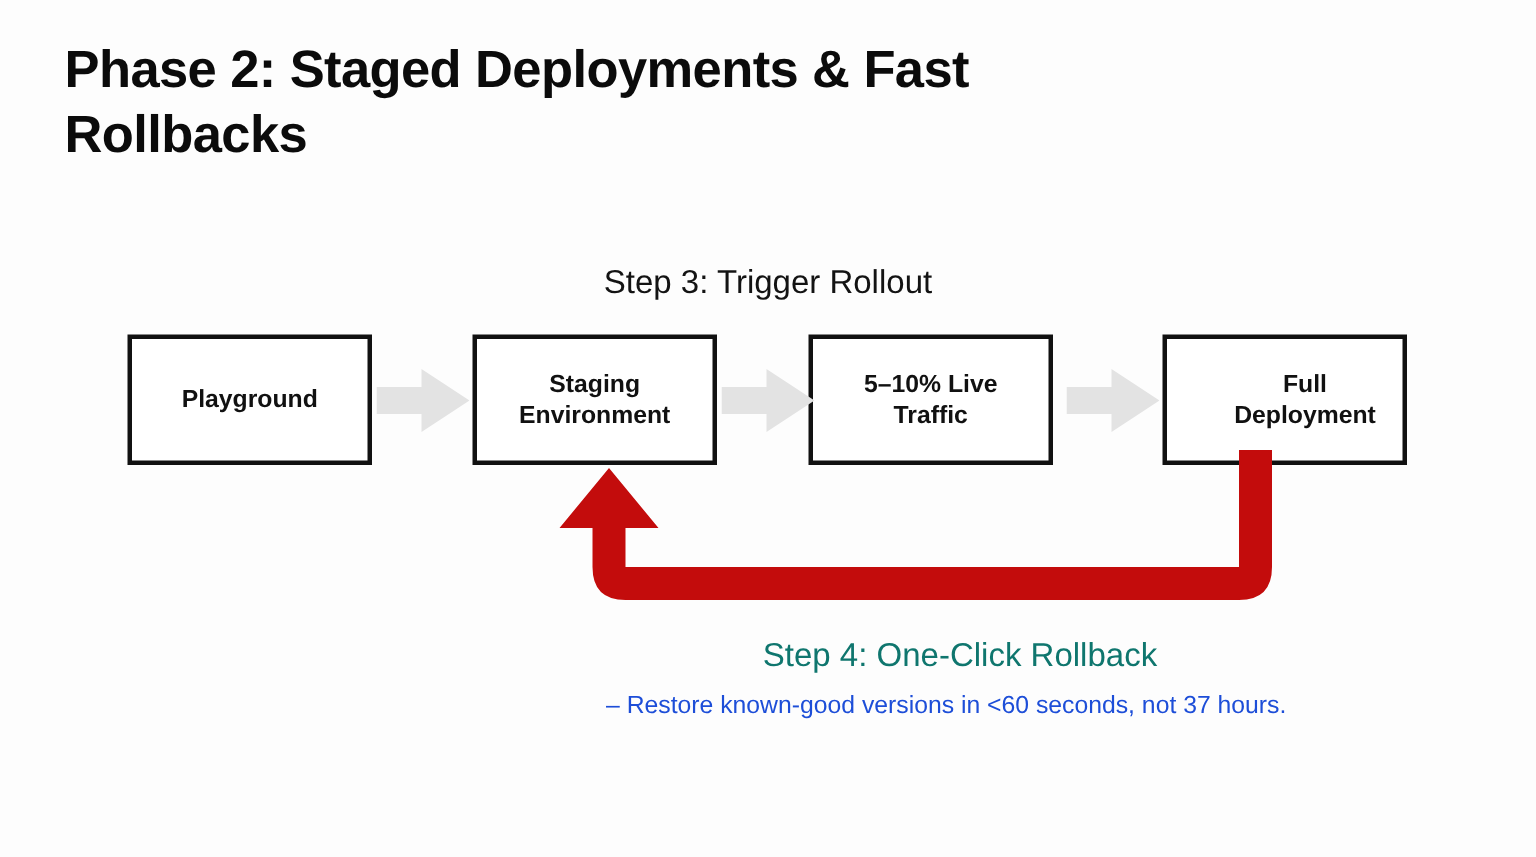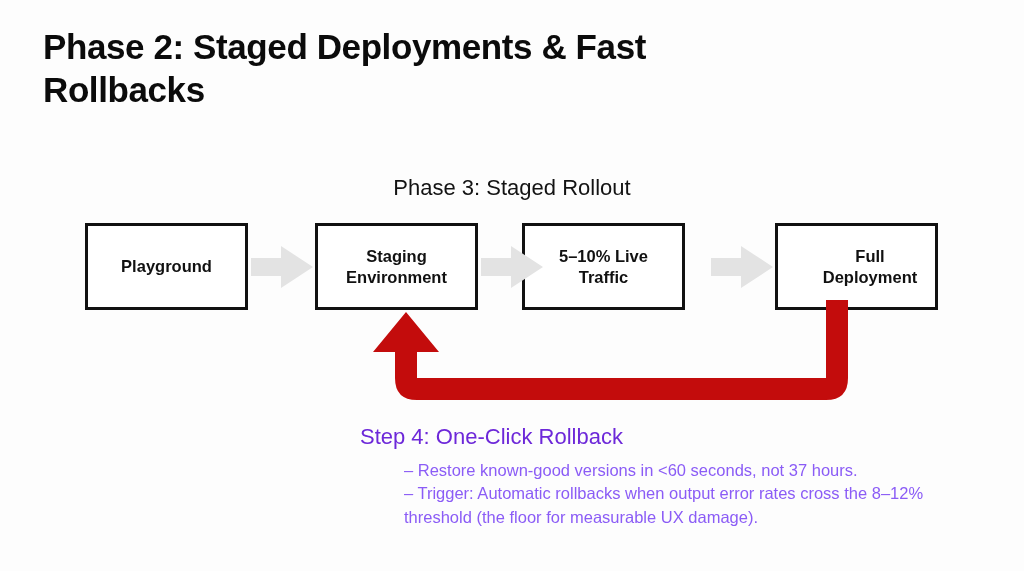--- a/index.html
+++ b/index.html
@@ -61,21 +61,21 @@
     justify-content: center;
     text-align: center;
     font-size: 16.5px;
     font-weight: 600;
     line-height: 1.25;
     color: #111111;
     padding: 0 6px;
   }
   #box-playground { left: 85px; }
   #box-staging    { left: 315px; }
-  #box-traffic    { left: 522px; text-align: center; }
+  #box-traffic    { left: 539px; text-align: center; }
   #box-full       { left: 775px; }
 
   
   .gray-arrow {
     position: absolute;
     top: 246px;
     width: 62px;
     height: 42px;
   }
   #gray-arrow-1 { left: 251px; }
@@ -98,50 +98,50 @@
     top: 326px;
     font-size: 17.5px;
     font-weight: 400;
     color: #141414;
     white-space: nowrap;
   }
 
   
   #step4-heading {
     position: absolute;
-    left: 360px;
+    left: 370px;
     top: 424px;
     width: 540px;
-    text-align: left;
+    text-align: center;
     font-size: 22px;
     font-weight: 500;
-    color: #6d28d9;
+    color: #0f766e;
   }
   #step4-bullets {
     position: absolute;
     left: 404px;
     top: 459px;
     width: 560px;
     font-size: 16.5px;
     font-weight: 400;
     line-height: 1.42;
-    color: #8b5cf6;
+    color: #1d4ed8;
   }
   #step4-bullets .bullet-line {
     white-space: pre-wrap;
   }
 </style>
 </head>
 <body>
 
 <div id="slide">
 
   <div id="title">Phase 2: Staged Deployments &amp; Fast Rollbacks</div>
 
-  <div id="step3-heading">Phase 3: Staged Rollout</div>
+  <div id="step3-heading">Step 3: Trigger Rollout</div>
 
   <div class="flow-box" id="box-playground">
     <span style="white-space: pre-line;">Playground</span>
   </div>
 
   <div class="flow-box" id="box-staging">
     <span style="white-space: pre-line;">Staging
 Environment</span>
   </div>
 
@@ -180,16 +180,15 @@
              L 471 78
              L 471 0
              Z" fill="#c30c0c"></path>
   </svg>
 
 
   <div id="step4-heading">Step 4: One-Click Rollback</div>
 
   <div id="step4-bullets">
     <div class="bullet-line">– Restore known-good versions in &lt;60 seconds, not 37 hours.</div>
-    <div class="bullet-line">– Trigger: Automatic rollbacks when output error rates cross the 8–12% threshold (the floor for measurable UX damage).</div>
   </div>
 
 </div>
 
 </body></html>

